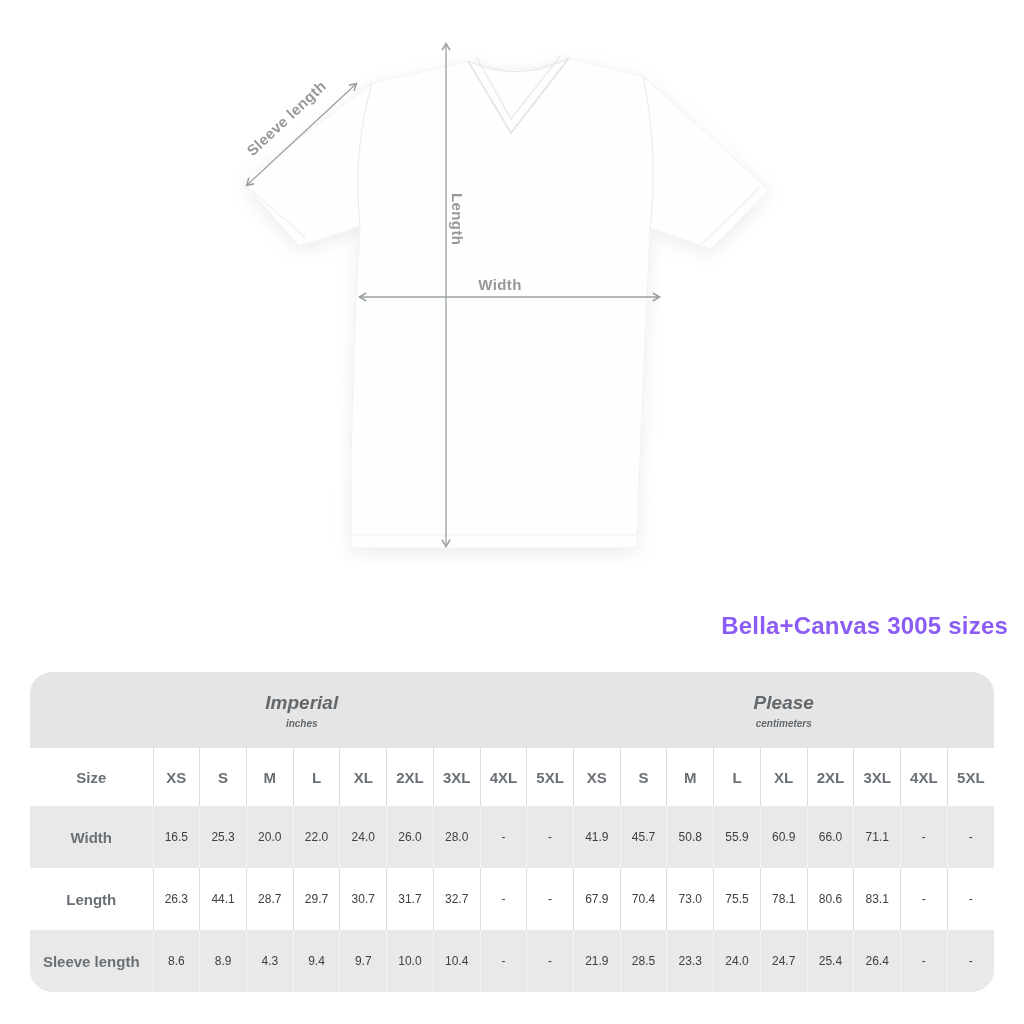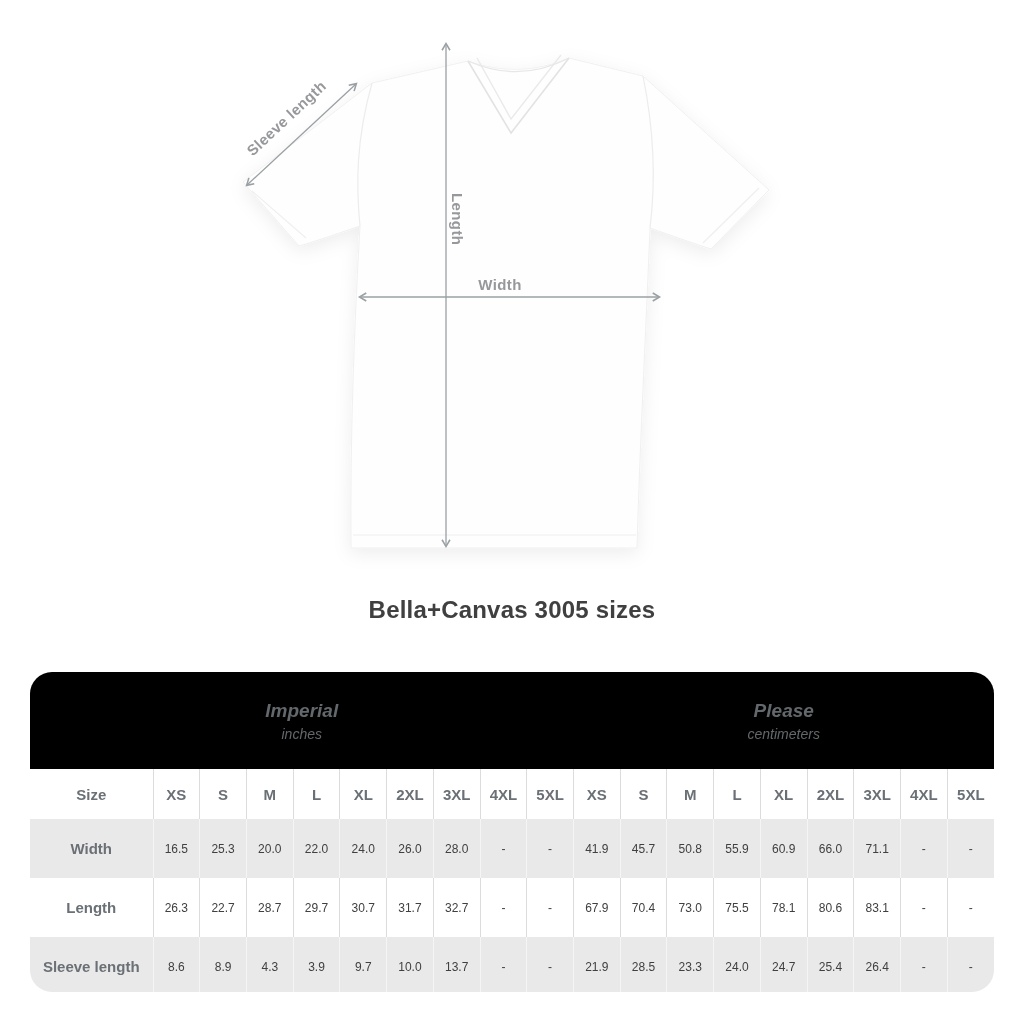--- a/index.html
+++ b/index.html
@@ -18,51 +18,51 @@
   .dim-label {
     fill: #96989b;
     font-family: "Liberation Sans", sans-serif;
     font-size: 15px;
     font-weight: bold;
     letter-spacing: 0.4px;
   }
 
   
   .heading { position: absolute; top: 596px; left: 0; width: 1024px; text-align: center; }
-  .title { margin: 0; font-size: 24px; font-weight: bold; color: #404040; letter-spacing: 0.2px; }
+  .title { margin: 16px; font-size: 24px; font-weight: bold; color: #8b5cf6; letter-spacing: 0.2px; text-align: right; }
   .subtitle { margin: 8px 0 0 0; font-size: 15px; font-style: italic; color: #565759; }
 
   
   .table-wrap {
     position: absolute;
     left: 30px; top: 672px;
     width: 964px; height: 320px;
     border-radius: 22px;
     overflow: hidden;
     background: #ffffff;
   }
   table.size-chart {
     width: 100%; height: 100%;
     border-collapse: collapse;
     table-layout: fixed;
   }
   col.col-label { width: 123px; }
 
   tr.unit-row th {
-    background: #000000;
-    height: 97px;
+    background: #e5e5e5;
+    height: 76px;
     vertical-align: middle;
     padding: 0;
   }
   .unit-label { font-size: 19px; font-weight: bold; font-style: italic; color: #63686c; }
-  .unit-sub { font-size: 14px; font-style: italic; font-weight: normal; color: #63686c; margin-top: 4px; }
+  .unit-sub { font-size: 10px; font-style: italic; font-weight: bold; color: #63686c; margin-top: 4px; }
 
   tr.size-row th {
     background: #ffffff;
-    height: 50px;
+    height: 58px;
     font-size: 15px;
     font-weight: bold;
     color: #6a7075;
     text-align: center;
     vertical-align: middle;
     padding: 0;
   }
 
   tbody tr { height: 59px; }
   tbody td, tbody th {
@@ -215,21 +215,21 @@
             <td>55.9</td>
             <td>60.9</td>
             <td>66.0</td>
             <td>71.1</td>
             <td>-</td>
             <td>-</td>
           </tr>
           <tr class="stripe-white">
             <th class="row-label">Length</th>
             <td>26.3</td>
-            <td>22.7</td>
+            <td>44.1</td>
             <td>28.7</td>
             <td>29.7</td>
             <td>30.7</td>
             <td>31.7</td>
             <td>32.7</td>
             <td>-</td>
             <td>-</td>
             <td>67.9</td>
             <td>70.4</td>
             <td>73.0</td>
@@ -238,24 +238,24 @@
             <td>80.6</td>
             <td>83.1</td>
             <td>-</td>
             <td>-</td>
           </tr>
           <tr class="stripe-gray">
             <th class="row-label">Sleeve length</th>
             <td>8.6</td>
             <td>8.9</td>
             <td>4.3</td>
-            <td>3.9</td>
+            <td>9.4</td>
             <td>9.7</td>
             <td>10.0</td>
-            <td>13.7</td>
+            <td>10.4</td>
             <td>-</td>
             <td>-</td>
             <td>21.9</td>
             <td>28.5</td>
             <td>23.3</td>
             <td>24.0</td>
             <td>24.7</td>
             <td>25.4</td>
             <td>26.4</td>
             <td>-</td>

